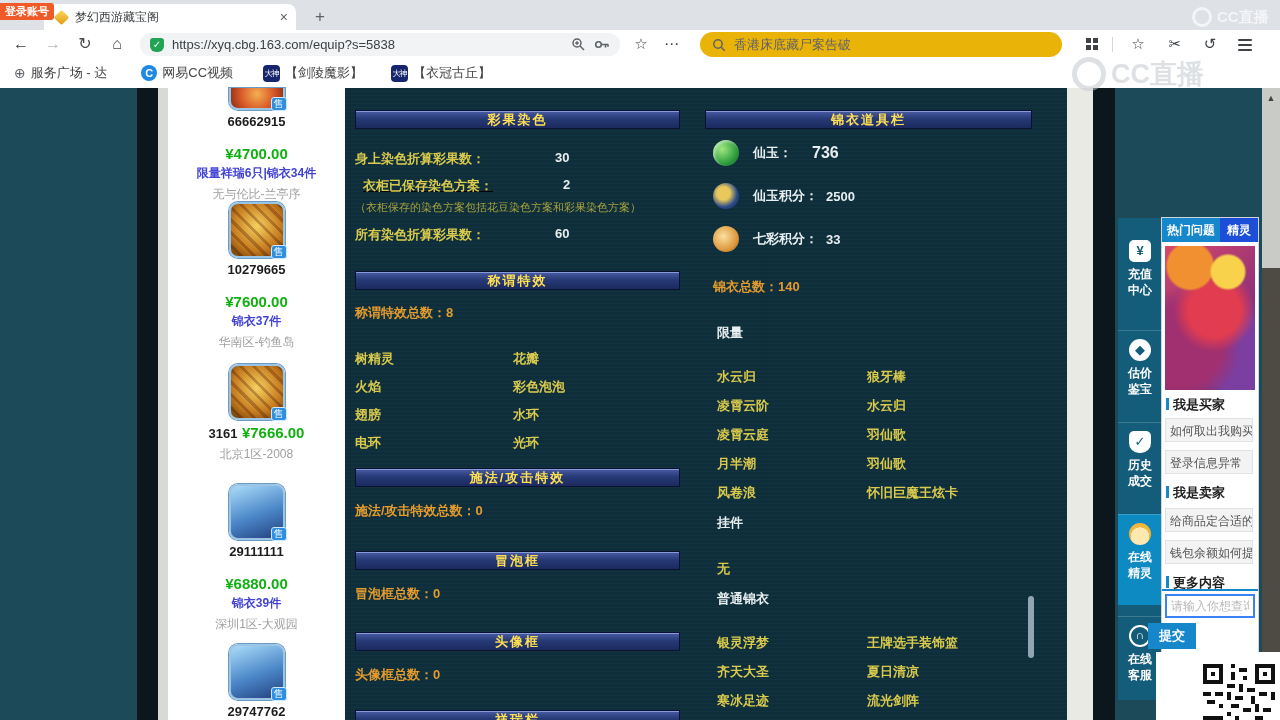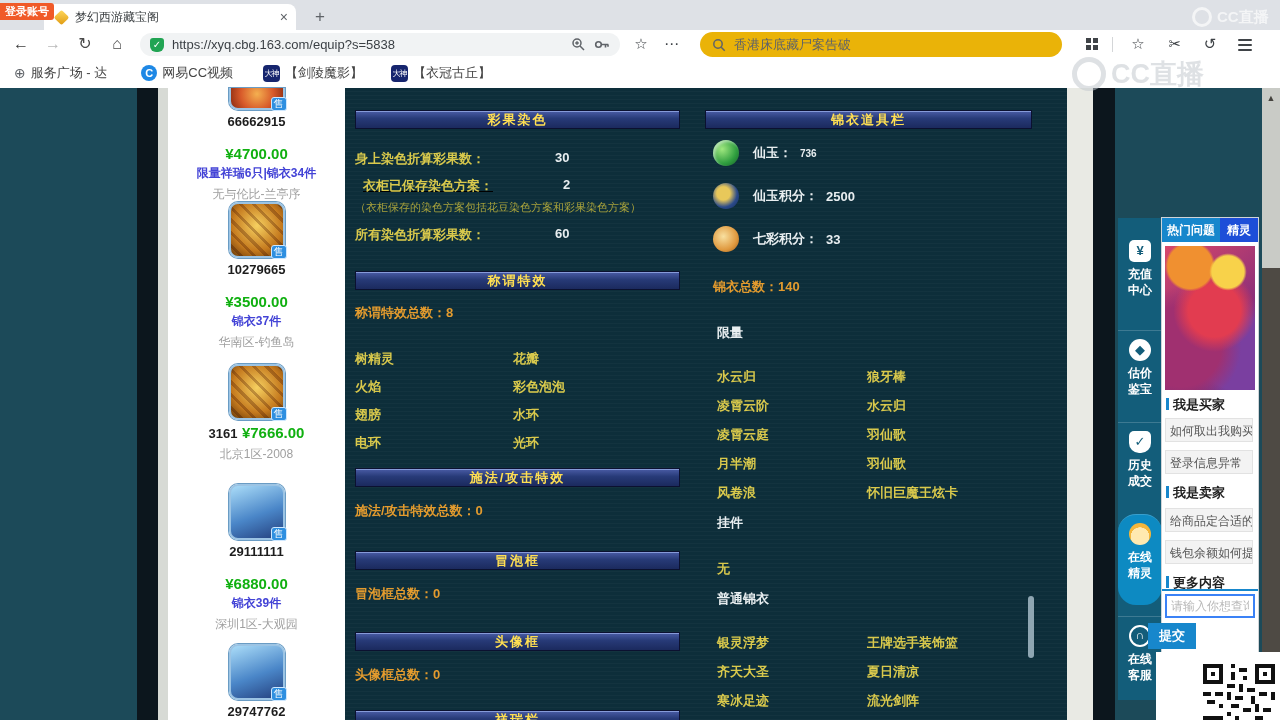--- a/index.html
+++ b/index.html
@@ -246,21 +246,21 @@
     <div class="lprice">¥4700.00</div>
     <div class="ltag">限量祥瑞6只|锦衣34件</div>
     <div class="lserver">无与伦比-兰亭序</div>
   </div>
 
   <div class="litem" style="top:202px;">
     <div class="licon icon-tiger">
       <span class="sale">售</span>
     </div>
     <div class="lid">10279665</div>
-    <div class="lprice">¥3500.00</div>
+    <div class="lprice">¥7600.00</div>
     <div class="ltag">锦衣37件</div>
     <div class="lserver">华南区-钓鱼岛</div>
   </div>
 
   <div class="litem" style="top:364px;">
     <div class="licon icon-tiger">
       <span class="sale">售</span>
     </div>
     <div class="lrow" style="margin-top:4px;">
       <span class="lid">3161</span>
@@ -327,21 +327,21 @@
     <div class="sec-hdr" style="left:10px;top:463px;width:323px;">冒泡框</div>
     <div class="prow org" style="left:10px;top:497px;">冒泡框总数：0</div>
     <div class="sec-hdr" style="left:10px;top:544px;width:323px;">头像框</div>
     <div class="prow org" style="left:10px;top:578px;">头像框总数：0</div>
     <div class="sec-hdr" style="left:10px;top:622px;width:323px;">祥瑞栏</div>
 
     <div class="sec-hdr" style="left:360px;top:22px;width:325px;">锦衣道具栏</div>
     <div class="currow" style="left:368px;top:52px;">
       <span class="curic cur-xy"></span>
       <span class="wht" style="font-size:13px;">仙玉：</span>
-      <span class="wht" style="font-size:10px;margin-left:8px;">736</span>
+      <span class="wht" style="font-size:16px;margin-left:20px;">736</span>
     </div>
     <div class="currow" style="left:368px;top:95px;">
       <span class="curic cur-jf"></span>
       <span class="wht" style="font-size:13px;">仙玉积分：</span>
       <span class="wht" style="font-size:13px;margin-left:8px;">2500</span>
     </div>
     <div class="currow" style="left:368px;top:138px;">
       <span class="curic cur-qc"></span>
       <span class="wht" style="font-size:13px;">七彩积分：</span>
       <span class="wht" style="font-size:13px;margin-left:8px;">33</span>
@@ -400,21 +400,21 @@
       <div class="stxt">充值中心</div>
     </div>
     <div class="sbtn" style="top:112px;height:84px;">
       <div class="sic round">◆</div>
       <div class="stxt">估价鉴宝</div>
     </div>
     <div class="sbtn" style="top:204px;height:84px;">
       <div class="sic shield">✓</div>
       <div class="stxt">历史成交</div>
     </div>
-    <div class="sbtn active" style="top:296px;height:90px;border-radius:18px;">
+    <div class="sbtn active" style="top:296px;height:90px;">
       <div class="sic face"></div>
       <div class="stxt">在线精灵</div>
     </div>
     <div class="sbtn" style="top:398px;height:84px;">
       <div class="sic headset">∩</div>
       <div class="stxt">在线客服</div>
     </div>
   </div>
 
   <div id="helper">

